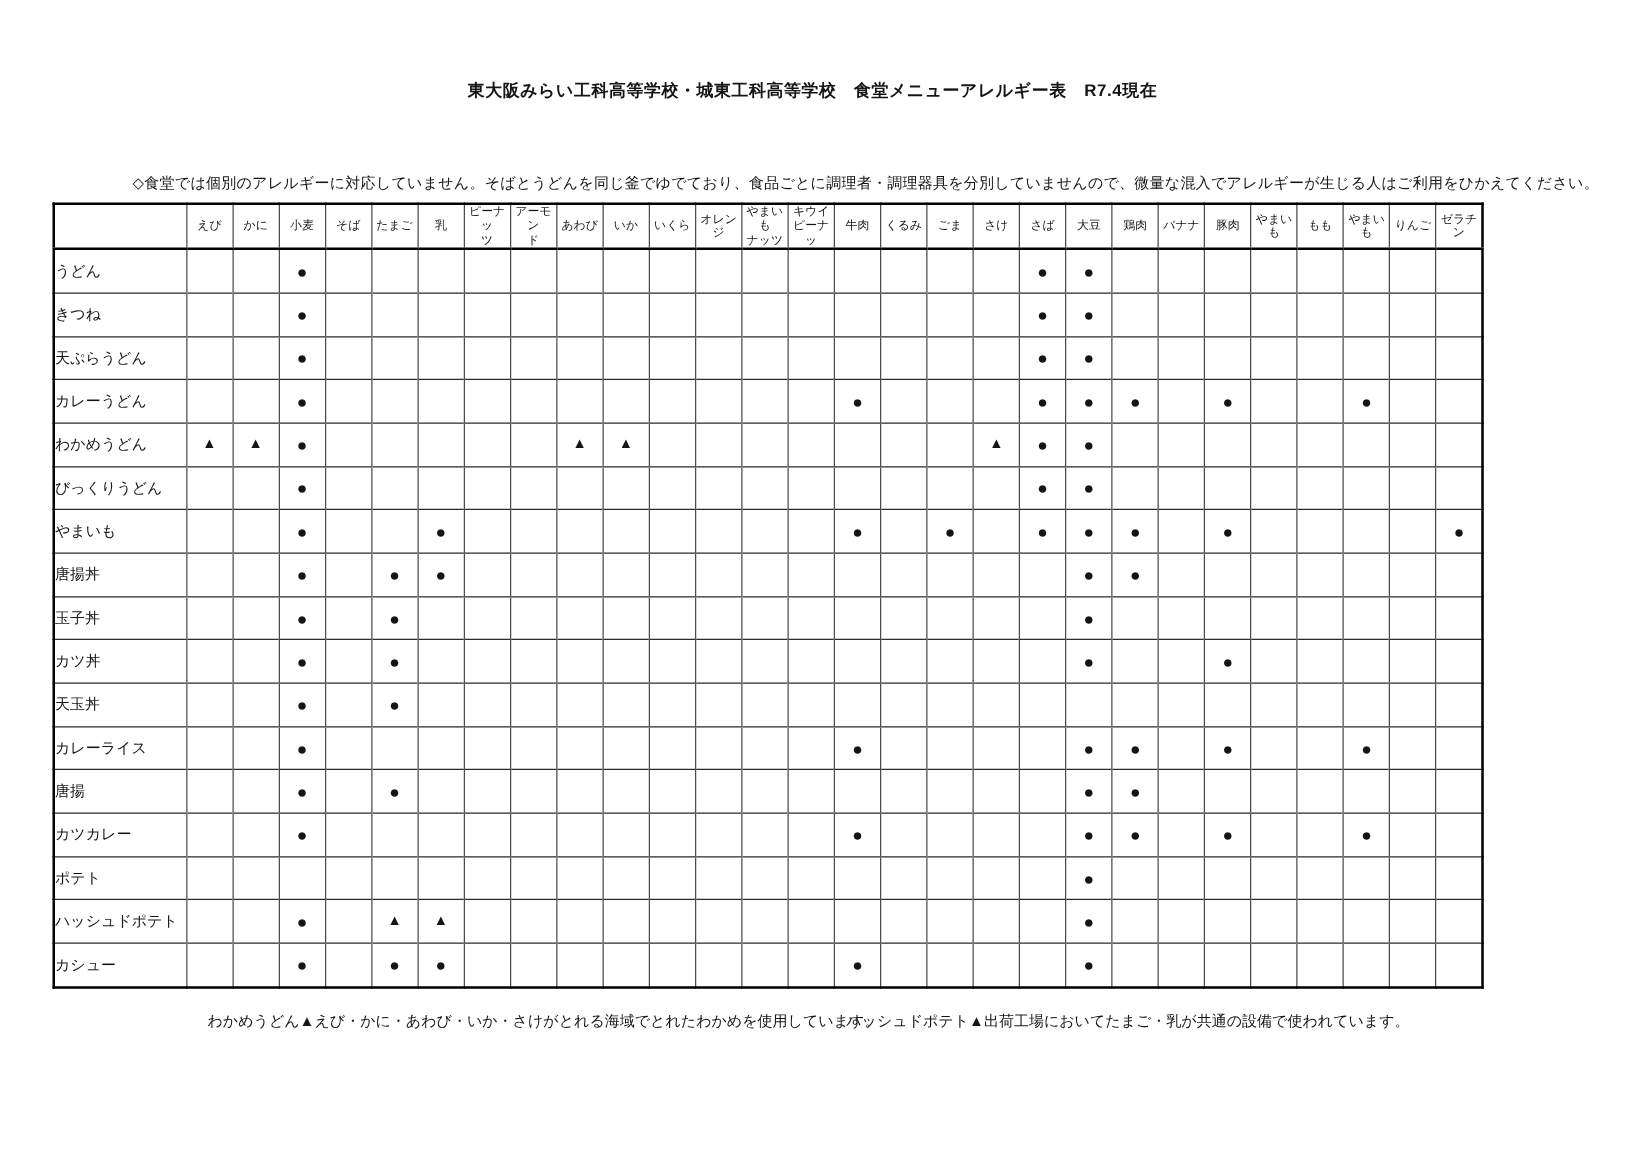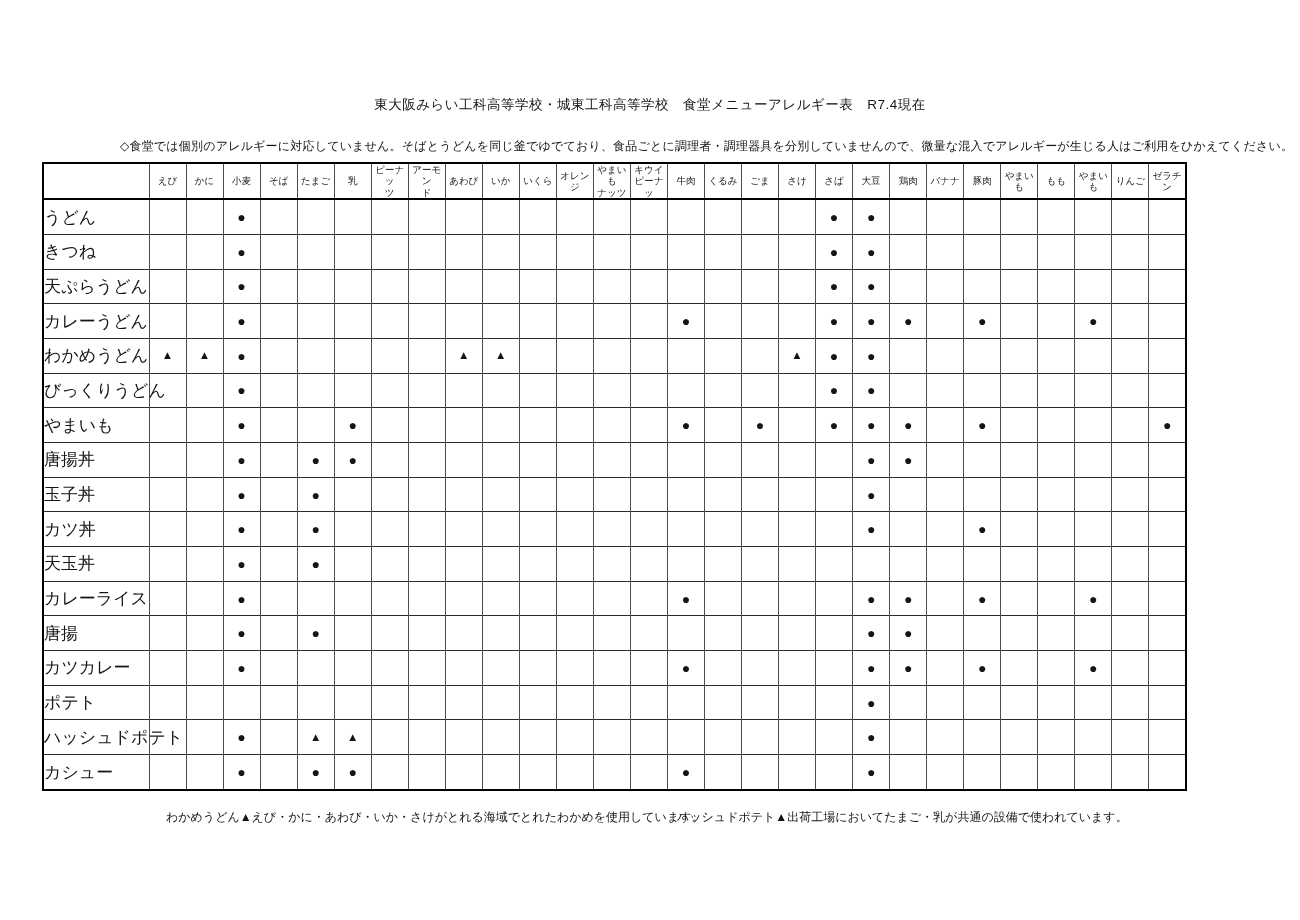--- a/index.html
+++ b/index.html
@@ -3,40 +3,40 @@
 <meta charset="utf-8">
 <style>
   html,body{margin:0;padding:0;}
   body{
     width:1300px;height:920px;background:#ffffff;position:relative;
     font-family:"Liberation Sans","DejaVu Sans",sans-serif;color:#151515;
     overflow:hidden;
   }
   .title{
     position:absolute;top:64px;left:0;width:1300px;text-align:center;
-    font-size:13.5px;font-weight:normal;letter-spacing:0.5px;white-space:pre;margin-top:32px;
+    font-size:13.5px;font-weight:bold;letter-spacing:0.5px;white-space:pre;
   }
   .notice{
-    position:absolute;top:138px;left:120px;font-size:12px;letter-spacing:0.2px;white-space:pre;
+    position:absolute;top:138px;left:106px;font-size:12px;letter-spacing:0.2px;white-space:pre;
   }
   table.allergy{
     position:absolute;top:162px;left:42px;width:1145px;
     border-collapse:collapse;table-layout:fixed;
     border:2px solid #000;
   }
   table.allergy th{
     height:32px;font-size:9.5px;font-weight:normal;text-align:center;vertical-align:middle;
     border-left:1px solid #4c4c4c;border-bottom:2.5px solid #000;
     white-space:pre-line;line-height:1.2;padding:0;letter-spacing:0;
   }
   table.allergy td{
     height:33.7px;vertical-align:middle;padding:0;
     border-left:1px solid #4c4c4c;border-top:1.8px solid #2a2a2a;
   }
-  td.menu{font-size:17px;text-align:left;padding-left:6px;white-space:nowrap;font-family:Liberation Mono, monospace;}
+  td.menu{font-size:12px;text-align:left;padding-left:6px;white-space:nowrap;font-family:Liberation Mono, monospace;}
   td.mark{text-align:center;font-size:14px;line-height:1;}
   td.mark.tri{font-size:11.5px;}
   .footnote{position:absolute;top:809px;font-size:12px;white-space:pre;}
   .footnote.fn-left{left:166px;}
   .footnote.fn-right{left:677px;}
 </style>
 </head>
 <body>
 
 <div class="title">東大阪みらい工科高等学校・城東工科高等学校　食堂メニューアレルギー表　R7.4現在</div>

